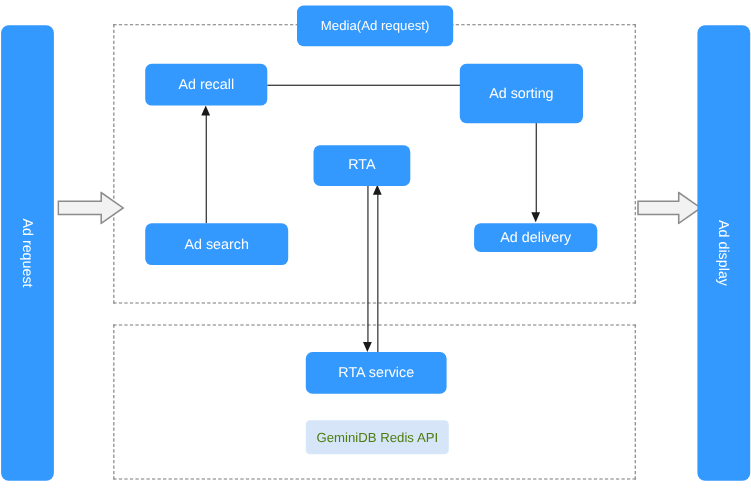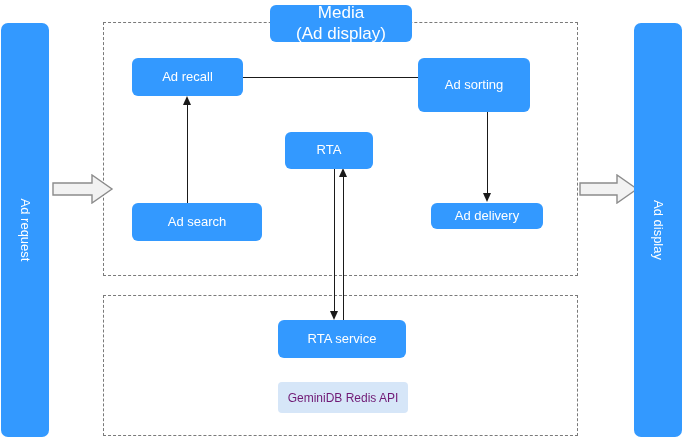--- a/index.html
+++ b/index.html
@@ -50,31 +50,31 @@
     border: 1px dashed #7a7a7a;
     box-sizing: border-box;
     z-index: 1;
   }
   .title-chip {
     position: absolute;
     background: #3399ff;
     color: #ffffff;
     border-radius: 6px;
     display: flex;
-    flex-direction: column;
+    flex-direction: row;
     align-items: center;
     justify-content: center;
-    font-size: 17px;
+    font-size: 12px;
     line-height: 1.2;
     z-index: 6;
   }
   .api-chip {
     position: absolute;
     background: #d6e6f8;
-    color: #701a75;
+    color: #4d7c0f;
     border-radius: 4px;
     display: flex;
     align-items: center;
     justify-content: center;
     font-size: 12px;
     z-index: 4;
   }
   .conn {
     position: absolute;
     background: #1a1a1a;
@@ -117,21 +117,21 @@
   <div class="side-bar" style="left:634px; top:23px; width:48px; height:414px;">
     <span>Ad display</span>
   </div>
 
   <div class="dashed-box" style="left:103px; top:22px; width:475px; height:254px;"></div>
 
   <div class="dashed-box" style="left:103px; top:295px; width:475px; height:141px;"></div>
 
   <div class="title-chip" style="left:270px; top:5px; width:142px; height:37px;">
     <div>Media</div>
-    <div>(Ad display)</div>
+    <div>(Ad request)</div>
   </div>
 
   <div class="conn conn-v" style="left:187px; top:100px; height:103px;"></div>
   <div class="arrowhead ah-up" style="left:183px; top:96px;"></div>
 
   <div class="conn conn-h" style="left:243px; top:77px; width:179px;"></div>
   <div class="arrowhead ah-right" style="left:421px; top:73px;"></div>
 
   <div class="conn conn-v" style="left:487px; top:96px; height:98px;"></div>
   <div class="arrowhead ah-down" style="left:483px; top:193px;"></div>

